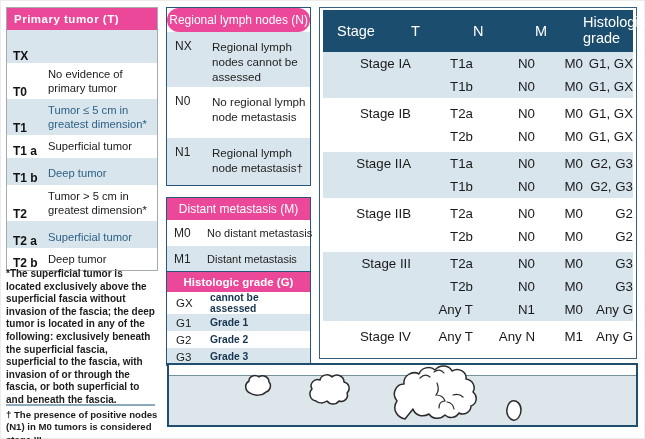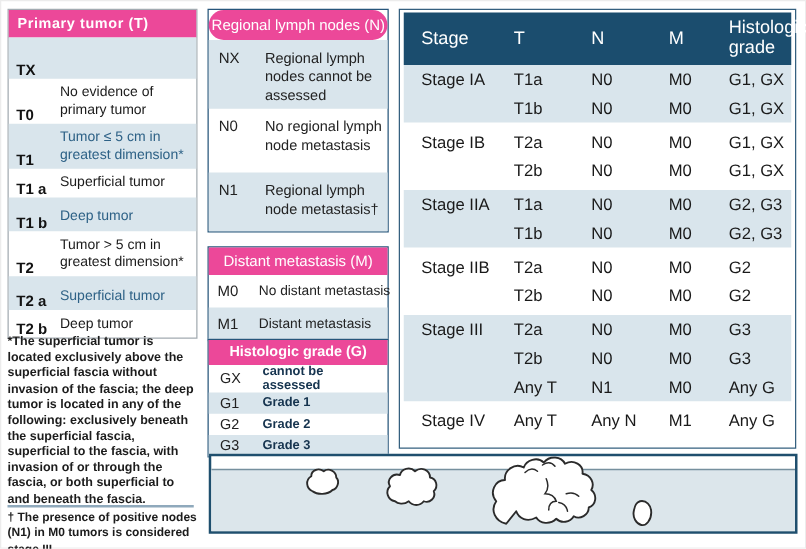--- a/index.html
+++ b/index.html
@@ -40,21 +40,21 @@
 
   .g-table{left:165px;top:270px;width:145px;border:1px solid #27567b;}
   .g-head{font-size:11.5px;text-align:center;padding:4px 2px;}
   .g-row{align-items:center;min-height:17px;}
   .g-code{flex:none;width:34px;padding-left:9px;font-size:11.5px;color:#222;}
   .g-desc{flex:1;text-align:left;font-size:10.3px;font-weight:bold;color:#16344f;padding-right:20px;}
 
   
   .stage-panel{position:absolute;left:318px;top:6px;width:318px;height:352px;border:1px solid #35607f;background:#fff;box-sizing:border-box;padding:2px 3px;}
   .s-headrow{display:flex;align-items:center;background:#1b4d6e;color:#fff;height:42px;font-size:14.5px;}
-  .s-row{display:flex;align-items:center;height:23px;font-size:13.3px;color:#1a1a1a;}
+  .s-row{display:flex;align-items:center;height:23px;font-size:13.3px;color:#1a1a1a;text-align:right;}
   .s-group{margin-top:4px;}
   .s-group.first{margin-top:0;}
   .c-stage{flex:none;width:74px;padding-left:14px;}
   .c-t{flex:none;width:62px;}
   .c-n{flex:none;width:62px;}
   .c-m{flex:none;width:48px;}
   .c-g{flex:1;}
   .s-headrow .c-g{line-height:1.1;padding-right:4px;}
 
   

